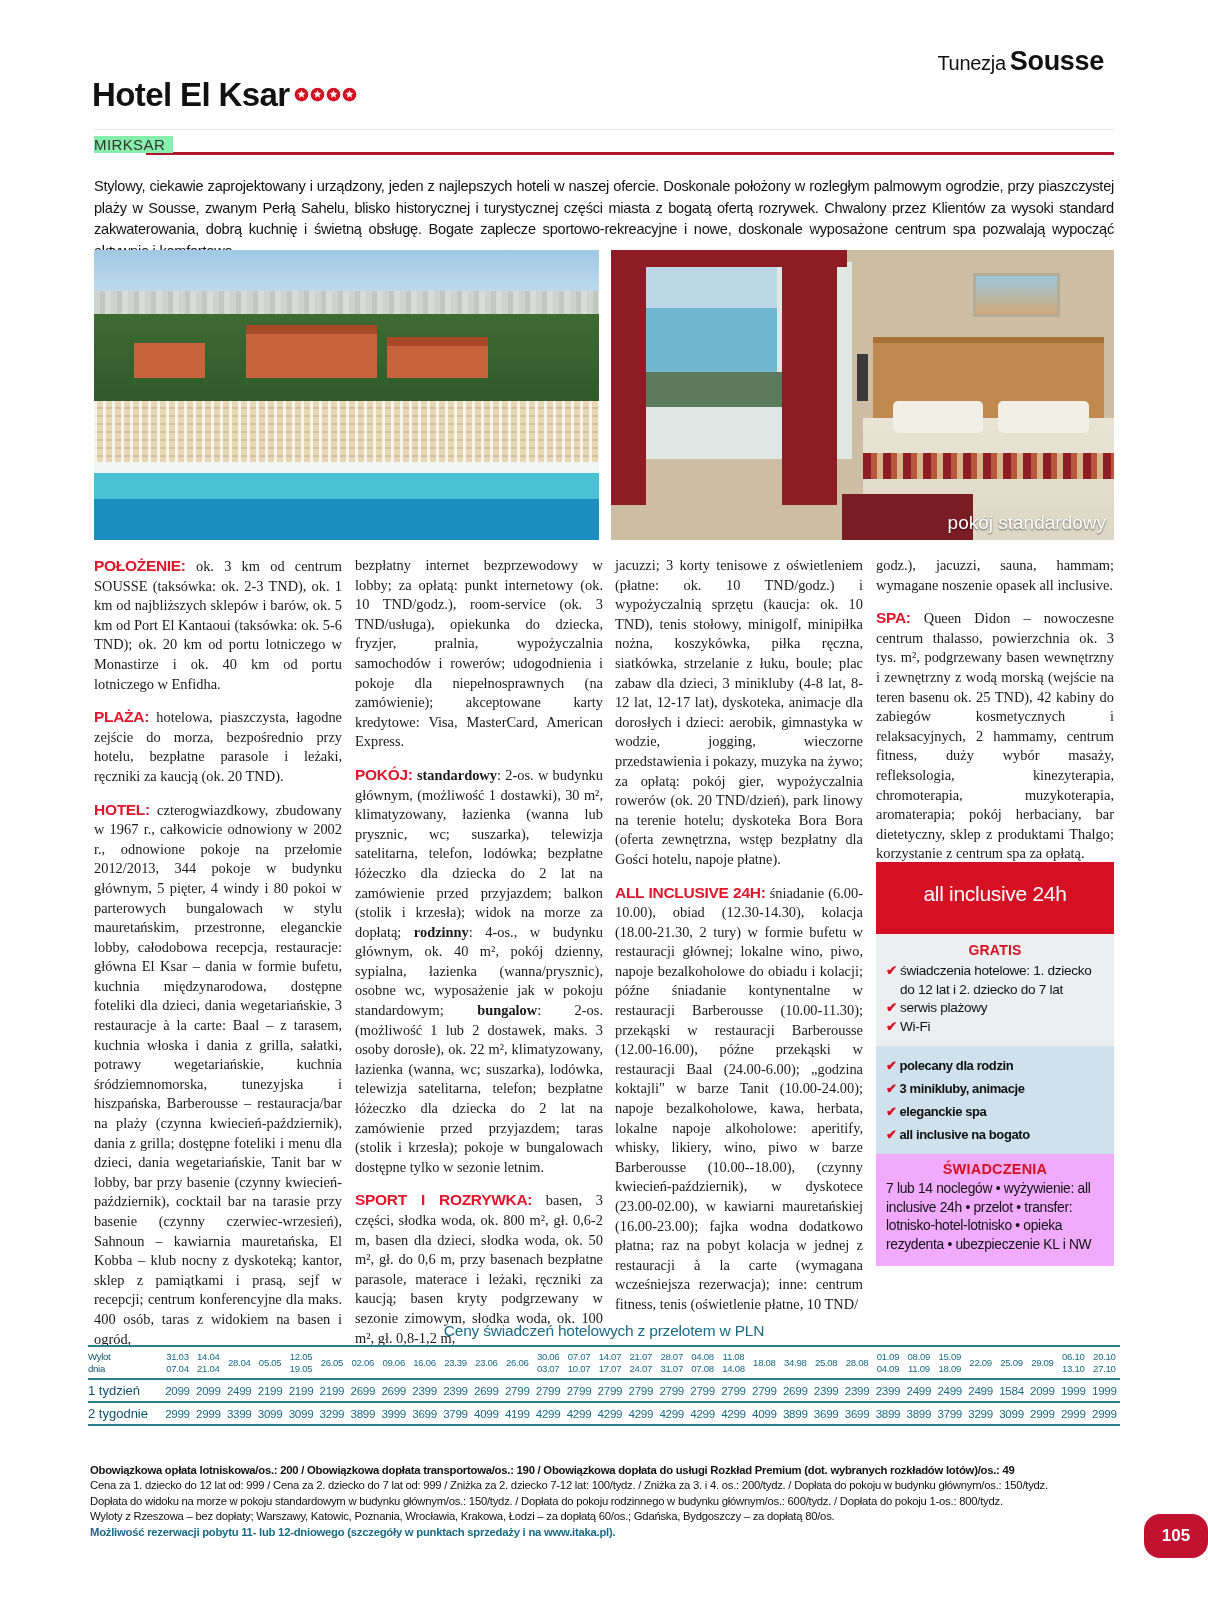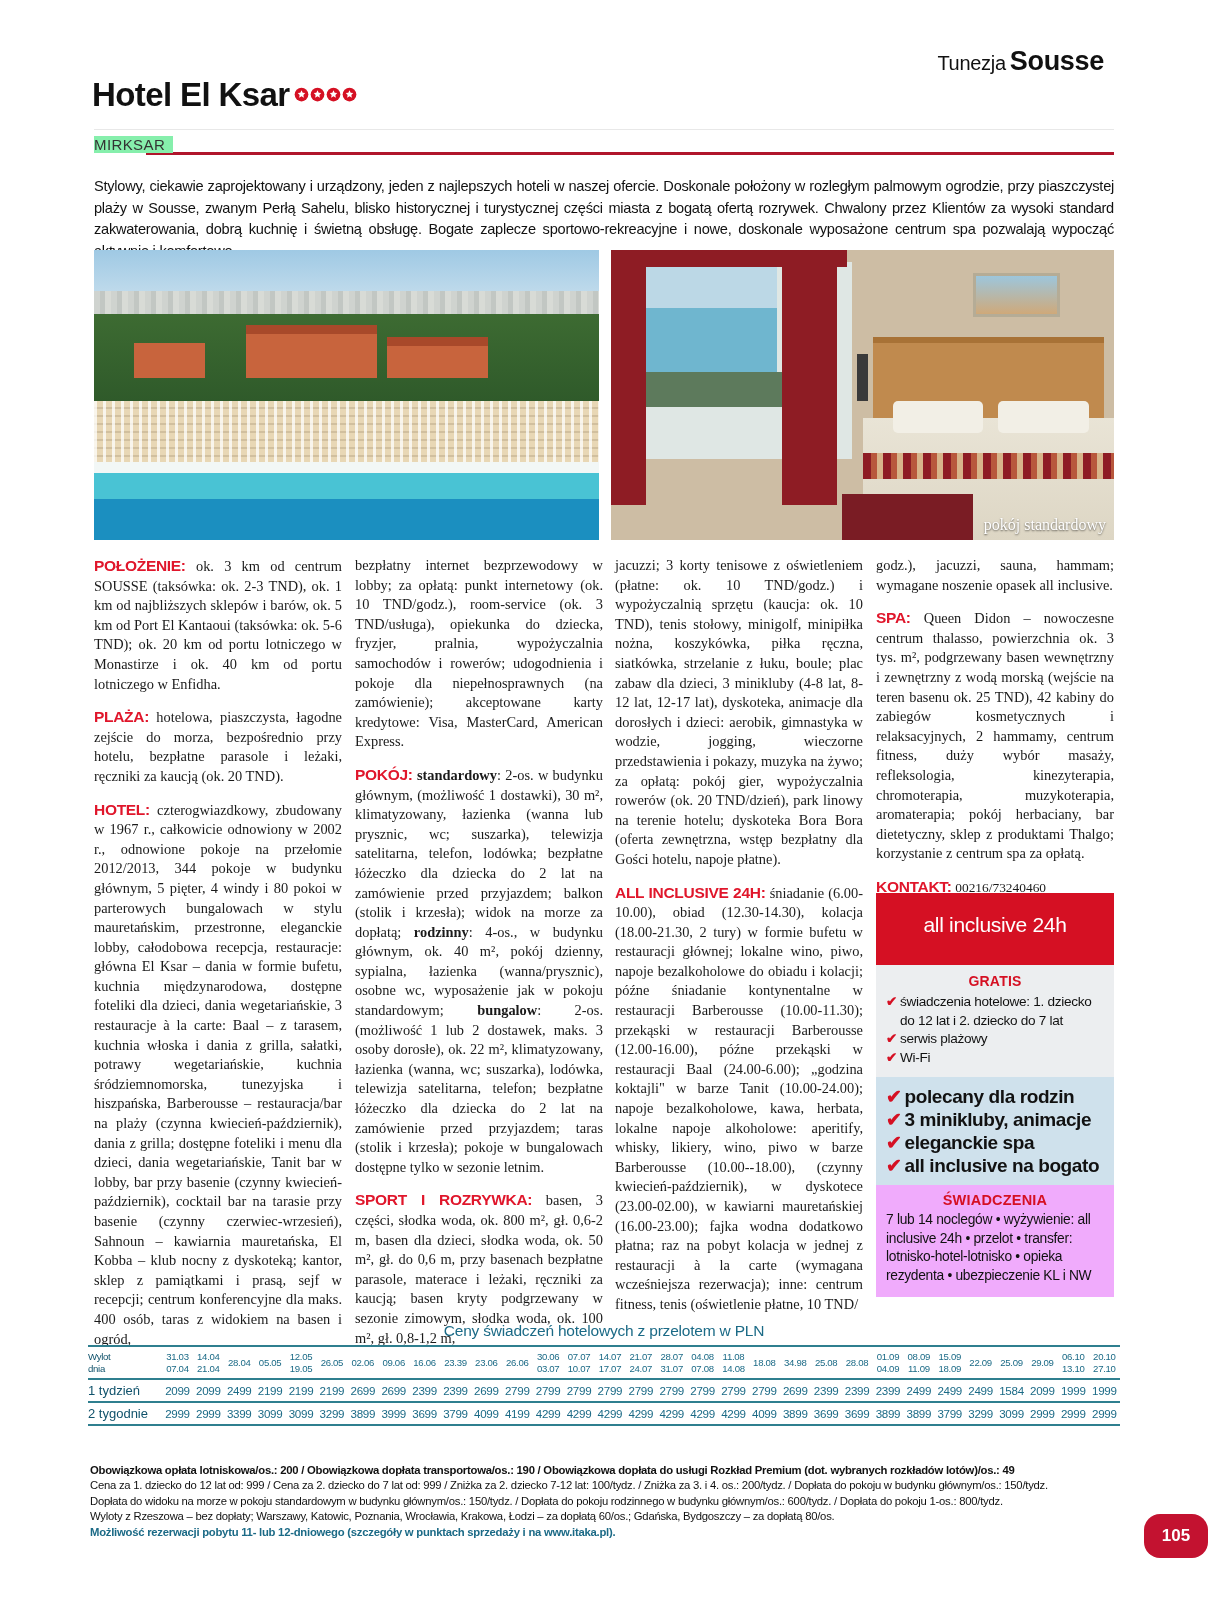--- a/index.html
+++ b/index.html
@@ -26,22 +26,22 @@
   .rule-thin{position:absolute;left:94px;top:129px;width:1020px;height:1px;background:#e8e8e8;}
 
   .intro{position:absolute;left:94px;top:176px;width:1020px;
      font-family:"Liberation Sans",sans-serif;font-size:14.6px;line-height:21.5px;color:#111;
      text-align:justify;letter-spacing:-0.25px;}
 
   
   .photo{position:absolute;overflow:hidden;}
   .photo1{left:94px;top:250px;width:505px;height:290px;}
   .photo2{left:611px;top:250px;width:503px;height:290px;}
-  .cap{position:absolute;right:8px;bottom:6px;color:#fff;font-family:Liberation Serif, serif;
-       font-size:16px;text-shadow:0 1px 2px rgba(0,0,0,.6);}
+  .cap{position:absolute;right:8px;bottom:6px;color:#fff;font-family:Liberation Sans, sans-serif;
+       font-size:19px;text-shadow:0 1px 2px rgba(0,0,0,.6);}
 
   
   .sky{position:absolute;left:0;top:0;width:100%;height:22%;
        background:linear-gradient(#9fc9e4,#cfe3ef);}
   .cityfar{position:absolute;left:0;top:14%;width:100%;height:10%;
        background:repeating-linear-gradient(90deg,#cfd3cf 0 6px,#c2c7c3 6px 11px,#d8dbd6 11px 17px);}
   .green{position:absolute;left:0;top:22%;width:100%;height:30%;
        background:linear-gradient(#3d6b32,#2f5a2a);}
   .resortbld{position:absolute;background:#c8643d;}
   .roofline{position:absolute;background:#a8492a;}
@@ -77,32 +77,32 @@
        text-align:justify;color:#1a1a1a;}
   .c1{left:94px;}
   .c2{left:355px;}
   .c3{left:615px;}
   .c4{left:876px;width:238px;}
   .col p{margin:0 0 13px 0;}
   .hl{font-family:"Liberation Sans",sans-serif;font-weight:bold;color:#e0162b;font-size:15.5px;letter-spacing:-0.3px;}
   .bold{font-weight:bold;}
 
   
-  .promo{position:absolute;left:876px;top:893px;width:238px;}
+  .promo{position:absolute;left:876px;top:862px;width:238px;}
   .promo-top{background:#d51023;height:72px;position:relative;}
   .promo-top span{position:absolute;left:0;right:0;top:20px;text-align:center;color:#fff;
       font-family:"Liberation Sans",sans-serif;font-size:21px;letter-spacing:-0.3px;}
   .promo-gratis{background:#eceef0;padding:8px 10px 10px 10px;}
   .gratis-t{text-align:center;color:#d51023;font-family:"Liberation Sans",sans-serif;
       font-weight:bold;font-size:14px;margin-bottom:4px;letter-spacing:0.2px;}
   .tick{color:#d51023;font-weight:bold;margin-right:3px;font-family:"Liberation Sans",sans-serif;}
   .gline{font-family:"Liberation Sans",sans-serif;font-size:13.6px;line-height:18.5px;color:#111;
       text-indent:-14px;padding-left:14px;letter-spacing:-0.3px;}
   .promo-blue{background:#cfe1ec;padding:8px 10px;}
-  .bline{font-family:"Liberation Sans",sans-serif;font-weight:bold;font-size:19px;
+  .bline{font-family:"Liberation Sans",sans-serif;font-weight:bold;font-size:13px;
       line-height:23px;color:#111;letter-spacing:-0.4px;}
   .promo-sw{background:#f0abfc;padding:7px 10px 12px 10px;}
   .sw-t{text-align:center;color:#d51023;font-family:"Liberation Sans",sans-serif;
       font-weight:bold;font-size:14.5px;letter-spacing:0.2px;margin-bottom:3px;}
   .sw-b{font-family:"Liberation Sans",sans-serif;font-size:13.8px;line-height:18.6px;color:#111;letter-spacing:-0.3px;}
 
   
   .pt-title{position:absolute;left:0;top:1322px;width:1208px;text-align:center;
       font-family:"Liberation Sans",sans-serif;font-size:15.5px;color:#1b6a86;letter-spacing:-0.2px;}
   .ptwrap{position:absolute;left:88px;top:1345px;width:1032px;}

